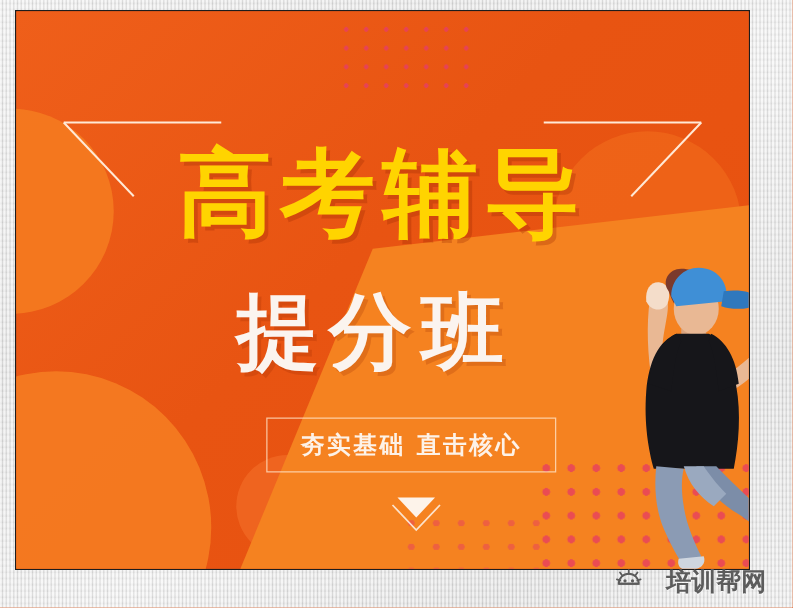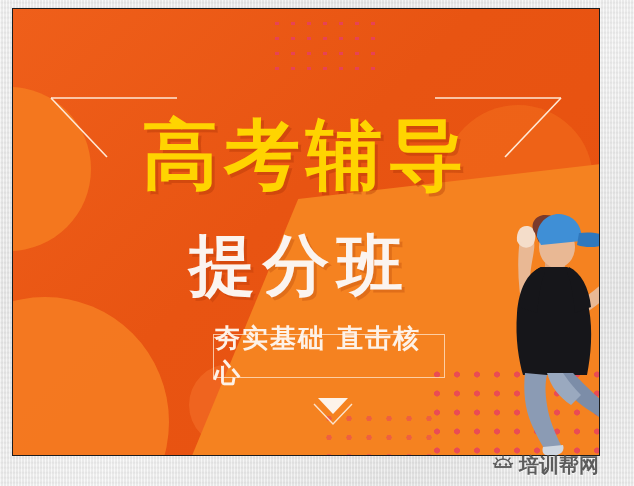--- a/index.html
+++ b/index.html
@@ -181,21 +181,21 @@
     top: 325px;
     width: 232px;
     height: 44px;
     border: 1.6px solid rgba(255,228,200,0.78);
     box-sizing: border-box;
     display: flex;
     align-items: center;
     justify-content: center;
   }
   .tagline-text {
-    font-size: 26px;
+    font-size: 19px;
     font-weight: 700;
     letter-spacing: 2px;
     color: #fdf2e8;
     font-family: "DejaVu Sans", "Liberation Sans", sans-serif;
   }
 
   
   .chevron-wrap {
     position: absolute;
     left: 296px;
@@ -214,21 +214,21 @@
   }
   .person svg { display: block; }
 
   
   .watermark {
     position: absolute;
     left: 492px;
     top: 452px;
     display: flex;
     align-items: center;
-    gap: 5px;
+    gap: 19px;
   }
   .wm-icon { width: 22px; height: 22px; flex: 0 0 auto; }
   .wm-text {
     font-size: 20px;
     font-weight: 700;
     color: #5c5c5c;
     letter-spacing: 0px;
     font-family: "DejaVu Sans", "Liberation Sans", sans-serif;
     text-shadow: 0 1px 0 rgba(255,255,255,0.6);
   }

